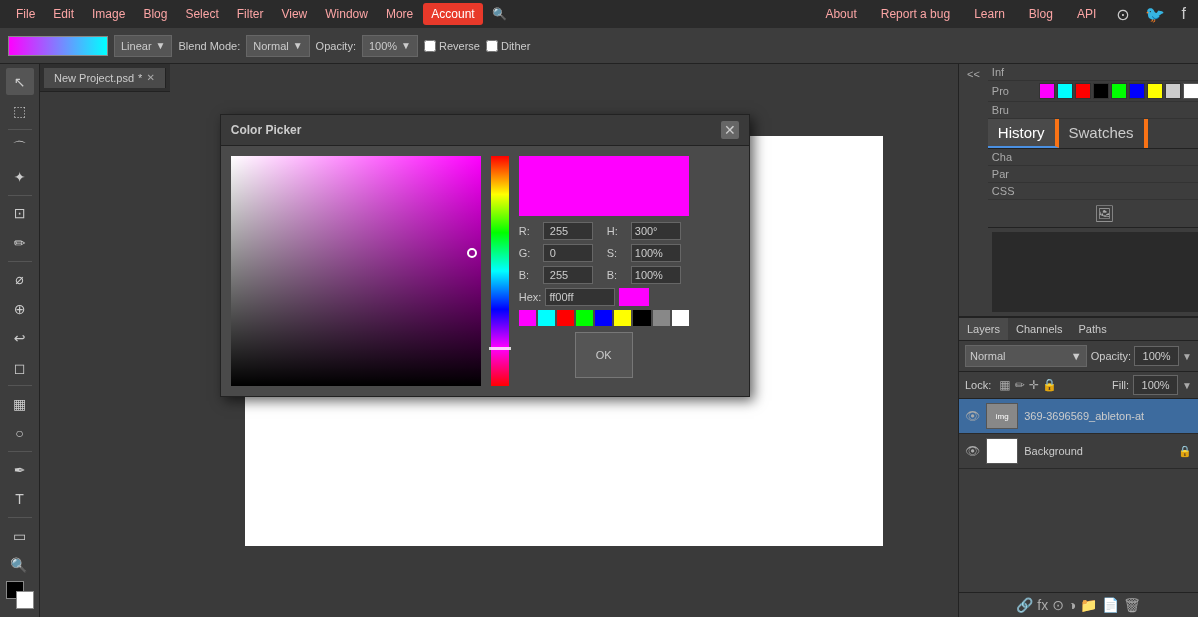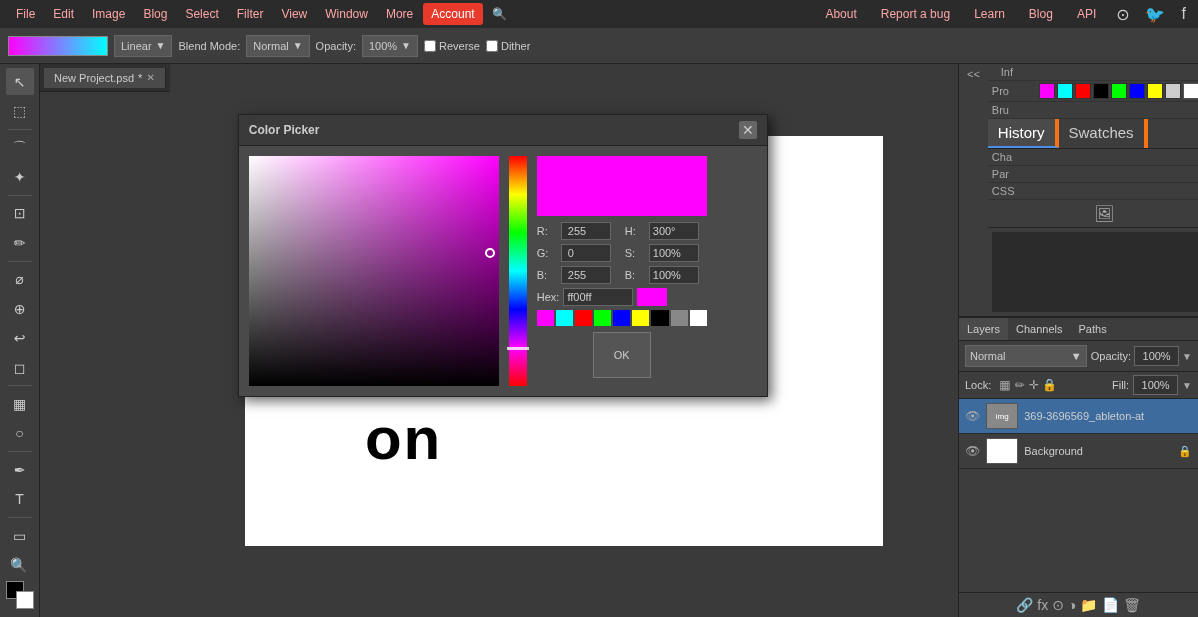--- a/index.html
+++ b/index.html
@@ -35,21 +35,21 @@
 
     
     #canvas-area { flex: 1; background: #3a3a3a; display: flex; flex-direction: row; overflow: hidden; }
     #tabs-bar { display: flex; background: #2f2f2f; border-bottom: 1px solid #222; height: 28px; align-items: center; padding: 0 4px; }
     .tab { display: flex; align-items: center; padding: 4px 10px; background: #4a4a4a; color: #ccc; font-size: 11px; border-right: 1px solid #222; cursor: pointer; gap: 4px; }
     .tab .close-btn { font-size: 10px; color: #aaa; cursor: pointer; }
     #canvas-content { flex: 1; display: flex; align-items: center; justify-content: center; position: relative; overflow: hidden; }
     .canvas-white { width: 638px; height: 410px; background: #fff; display: flex; align-items: center; justify-content: center; position: relative; }
 
     
-    #color-picker { position: absolute; left: 50px; top: 50px; background: #4a4a4a; border: 1px solid #222; width: 530px; z-index: 100; box-shadow: 4px 4px 12px rgba(0,0,0,0.6); margin-left: 18px; }
+    #color-picker { position: absolute; left: 50px; top: 50px; background: #4a4a4a; border: 1px solid #222; width: 530px; z-index: 100; box-shadow: 4px 4px 12px rgba(0,0,0,0.6); }
     .cp-titlebar { display: flex; align-items: center; justify-content: space-between; background: #3a3a3a; padding: 6px 10px; border-bottom: 1px solid #222; }
     .cp-title { color: #ccc; font-size: 12px; font-weight: bold; }
     .cp-close { color: #ccc; cursor: pointer; font-size: 14px; background: #666; border: none; width: 18px; height: 18px; display: flex; align-items: center; justify-content: center; border-radius: 2px; }
     .cp-body { display: flex; padding: 10px; gap: 10px; }
     .cp-gradient-box { width: 250px; height: 230px; position: relative; cursor: crosshair; }
     .cp-hue-bar { width: 18px; height: 230px; position: relative; cursor: crosshair; background: linear-gradient(to bottom, #ff0000, #ffff00, #00ff00, #00ffff, #0000ff, #ff00ff, #ff0000); }
     .cp-hue-indicator { position: absolute; left: -2px; right: -2px; background: rgba(255,255,255,0.8); height: 3px; }
     .cp-right { display: flex; flex-direction: column; gap: 6px; width: 170px; }
     .cp-preview-current { width: 100%; height: 60px; background: #ff00ff; }
     .cp-fields { display: flex; flex-direction: column; gap: 4px; font-size: 11px; }
@@ -210,21 +210,20 @@
           </div>
 
           <div style="display:flex; flex-direction:column; gap:6px; margin-top:4px;">
             <div style="width:270px;height:10px;background:#000;"></div>
             <div style="width:270px;height:10px;background:#000;"></div>
             <div style="width:270px;height:10px;background:#000;"></div>
             <div style="width:270px;height:10px;background:#000;"></div>
             <div style="width:200px;height:10px;background:#000;"></div>
           </div>
 
-          <div style="margin-top:10px; font-size:60px; font-weight:bold; color:#000; letter-spacing:2px;">on</div>
         </div>
       </div>
 
       <div id="color-picker">
         <div class="cp-titlebar">
           <span class="cp-title">Color Picker</span>
           <button class="cp-close">✕</button>
         </div>
         <div class="cp-body">
 
@@ -285,21 +284,21 @@
       </div>
     </div>
   </div>
 
   <div id="right-panel">
     <div class="right-top">
       <span class="right-top-btn">&lt;&lt;</span>
       <div style="display:flex; flex-direction:column; flex:1;">
 
         <div style="display:flex; padding: 2px 4px; border-bottom: 1px solid #333;">
-          <span style="color:#aaa;font-size:11px;width:30px;text-align:center;">Inf</span>
+          <span style="color:#aaa;font-size:11px;width:30px;">Inf</span>
           <div style="display:flex;gap:2px;align-items:center;"></div>
         </div>
         <div style="display:flex; padding: 2px 4px; border-bottom: 1px solid #333; align-items:center;">
           <span style="color:#aaa;font-size:11px;width:47px;">Pro</span>
 
           <div style="display:flex;gap:2px;">
             <div style="width:16px;height:16px;background:#ff00ff;border:1px solid #333;"></div>
             <div style="width:16px;height:16px;background:#00ffff;border:1px solid #333;"></div>
             <div style="width:16px;height:16px;background:#ff0000;border:1px solid #333;"></div>
             <div style="width:16px;height:16px;background:#000000;border:1px solid #333;"></div>

